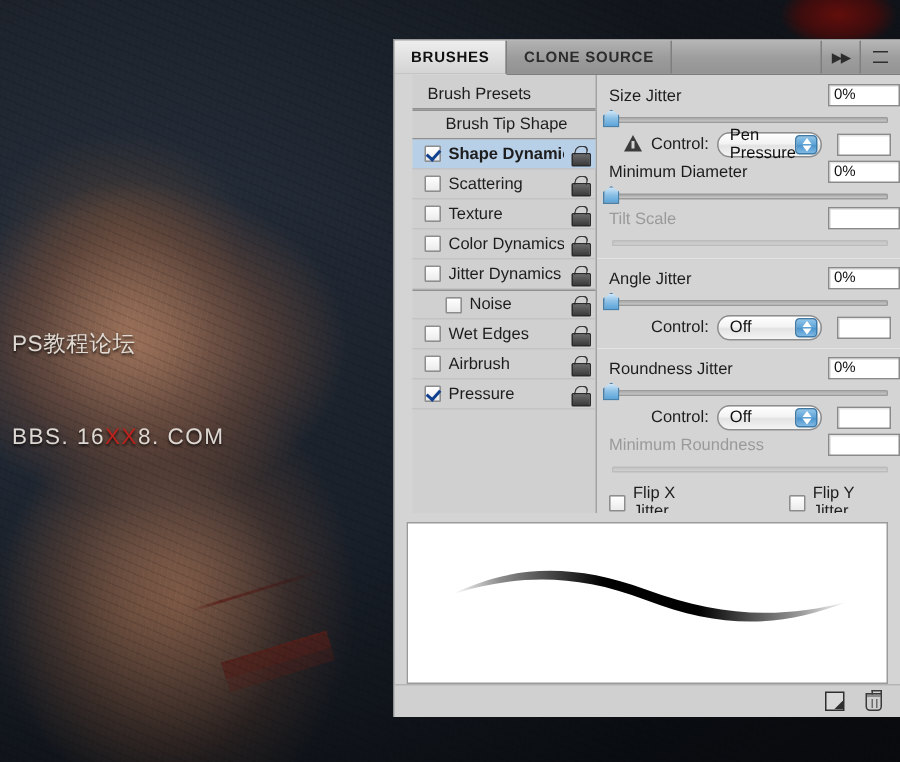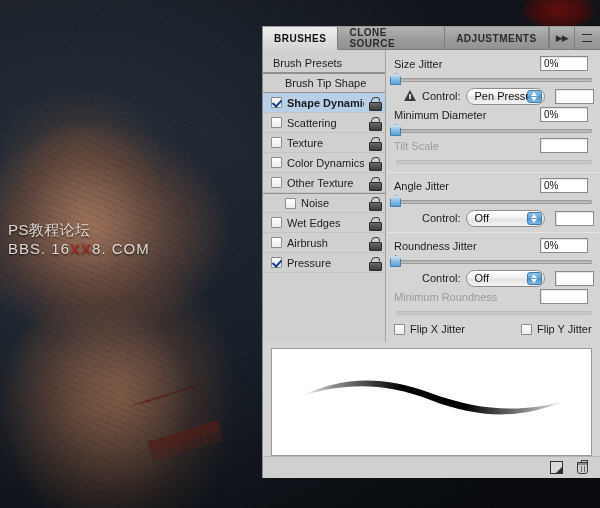--- a/index.html
+++ b/index.html
@@ -63,21 +63,21 @@
     position: absolute; left: 8px; top: 220px;
     color: #e9e4de;
     font-size: 15px;
     line-height: 19px;
     letter-spacing: 0.4px;
     text-shadow: 0 1px 2px rgba(0,0,0,0.85);
     opacity: 0.93;
     pointer-events: none;
     white-space: nowrap;
   }
-  #watermark .wm2 { letter-spacing: 1px; }
+  #watermark .wm2 { letter-spacing: 1px; margin-top: 43px; }
   #watermark .wm-red { color: #c4201c; }
 
   
   #brush-panel {
     position: absolute; left: 262px; top: 26px;
     width: 338px; height: 452px;
     background: #d4d4d4;
     border-left: 1px solid #8c8c8c;
     border-top: 1px solid #9a9a9a;
     font-size: 11px;
@@ -111,21 +111,21 @@
   .tab-ctl {
     width: 26px; display: flex; align-items: center; justify-content: center;
     border-right: 1px solid #7f7f7f;
   }
   .tab-ctl:last-child { border-right: none; }
   .chev { color: #2d2d2d; font-size: 9px; letter-spacing: -1px; }
   .menu-ico { display: block; width: 10px; height: 8px; border-top: 1px solid #2d2d2d;
               border-bottom: 1px solid #2d2d2d; position: relative; }
 
   
-  .panel-body { flex: 1; display: flex; min-height: 0; }
+  .panel-body { flex: 1; display: flex; min-height: 0; margin-left: 12px; }
 
   
   .opt-list {
     width: 123px; background: #d0d0d0;
     border-right: 1px solid #a3a3a3;
     padding-top: 3px;
     display: flex; flex-direction: column;
   }
   .opt-row {
     height: 20px; display: flex; align-items: center;
@@ -167,21 +167,21 @@
     width: 11px; height: 7px;
     background: linear-gradient(to bottom, #6a6a6a, #3b3b3b);
     border: 1px solid #2b2b2b; border-radius: 1px;
   }
 
   
   .ctrl-pane {
     flex: 1; background: #d4d4d4; padding: 5px 0 0 0;
     position: relative; overflow: hidden;
   }
-  .ctrl-row { display: flex; align-items: center; padding: 0 12px 0 8px; height: 17px; justify-content: space-between; }
+  .ctrl-row { display: flex; align-items: center; padding: 0 0 0 8px; height: 17px; justify-content: space-between; }
   .ctrl-label { font-size: 11px; white-space: nowrap; }
   .ctrl-label.dim { color: #9a9a9a; }
   .spring { flex: 1; }
 
   .numbox {
     width: 48px; height: 15px; background: #fff;
     border: 1px solid #8a8a8a;
     font-size: 10px; line-height: 13px;
     padding: 0 3px; color: #111;
     box-shadow: inset 1px 1px 0 rgba(0,0,0,0.10);
@@ -292,21 +292,20 @@
 <div id="watermark">
   <div>PS教程论坛</div>
   <div class="wm2"><span>BBS. 16</span><span class="wm-red">XX</span><span>8. COM</span></div>
 </div>
 
 <div id="brush-panel">
 
   <div class="tab-strip">
     <div class="tab active">BRUSHES</div>
     <div class="tab">CLONE SOURCE</div>
-    <div class="tab">ADJUSTMENTS</div>
     <div class="tab-spacer"></div>
     <div class="tab-ctl">
         <span class="chev">▶▶</span>
       </div>
     <div class="tab-ctl">
         <span class="menu-ico"></span>
       </div>
   </div>
 
   <div class="panel-body">
@@ -334,21 +333,21 @@
         <span class="opt-label">Texture</span>
         <span class="lock"></span>
       </div>
       <div class="opt-row">
         <span class="cbox"></span>
         <span class="opt-label">Color Dynamics</span>
         <span class="lock"></span>
       </div>
       <div class="opt-row">
         <span class="cbox"></span>
-        <span class="opt-label">Other Texture</span>
+        <span class="opt-label">Jitter Dynamics</span>
         <span class="lock"></span>
       </div>
 
       <div class="opt-row thick-top">
         <span class="cbox"></span>
         <span class="opt-label">Noise</span>
         <span class="lock"></span>
       </div>
       <div class="opt-row">
         <span class="cbox"></span>

